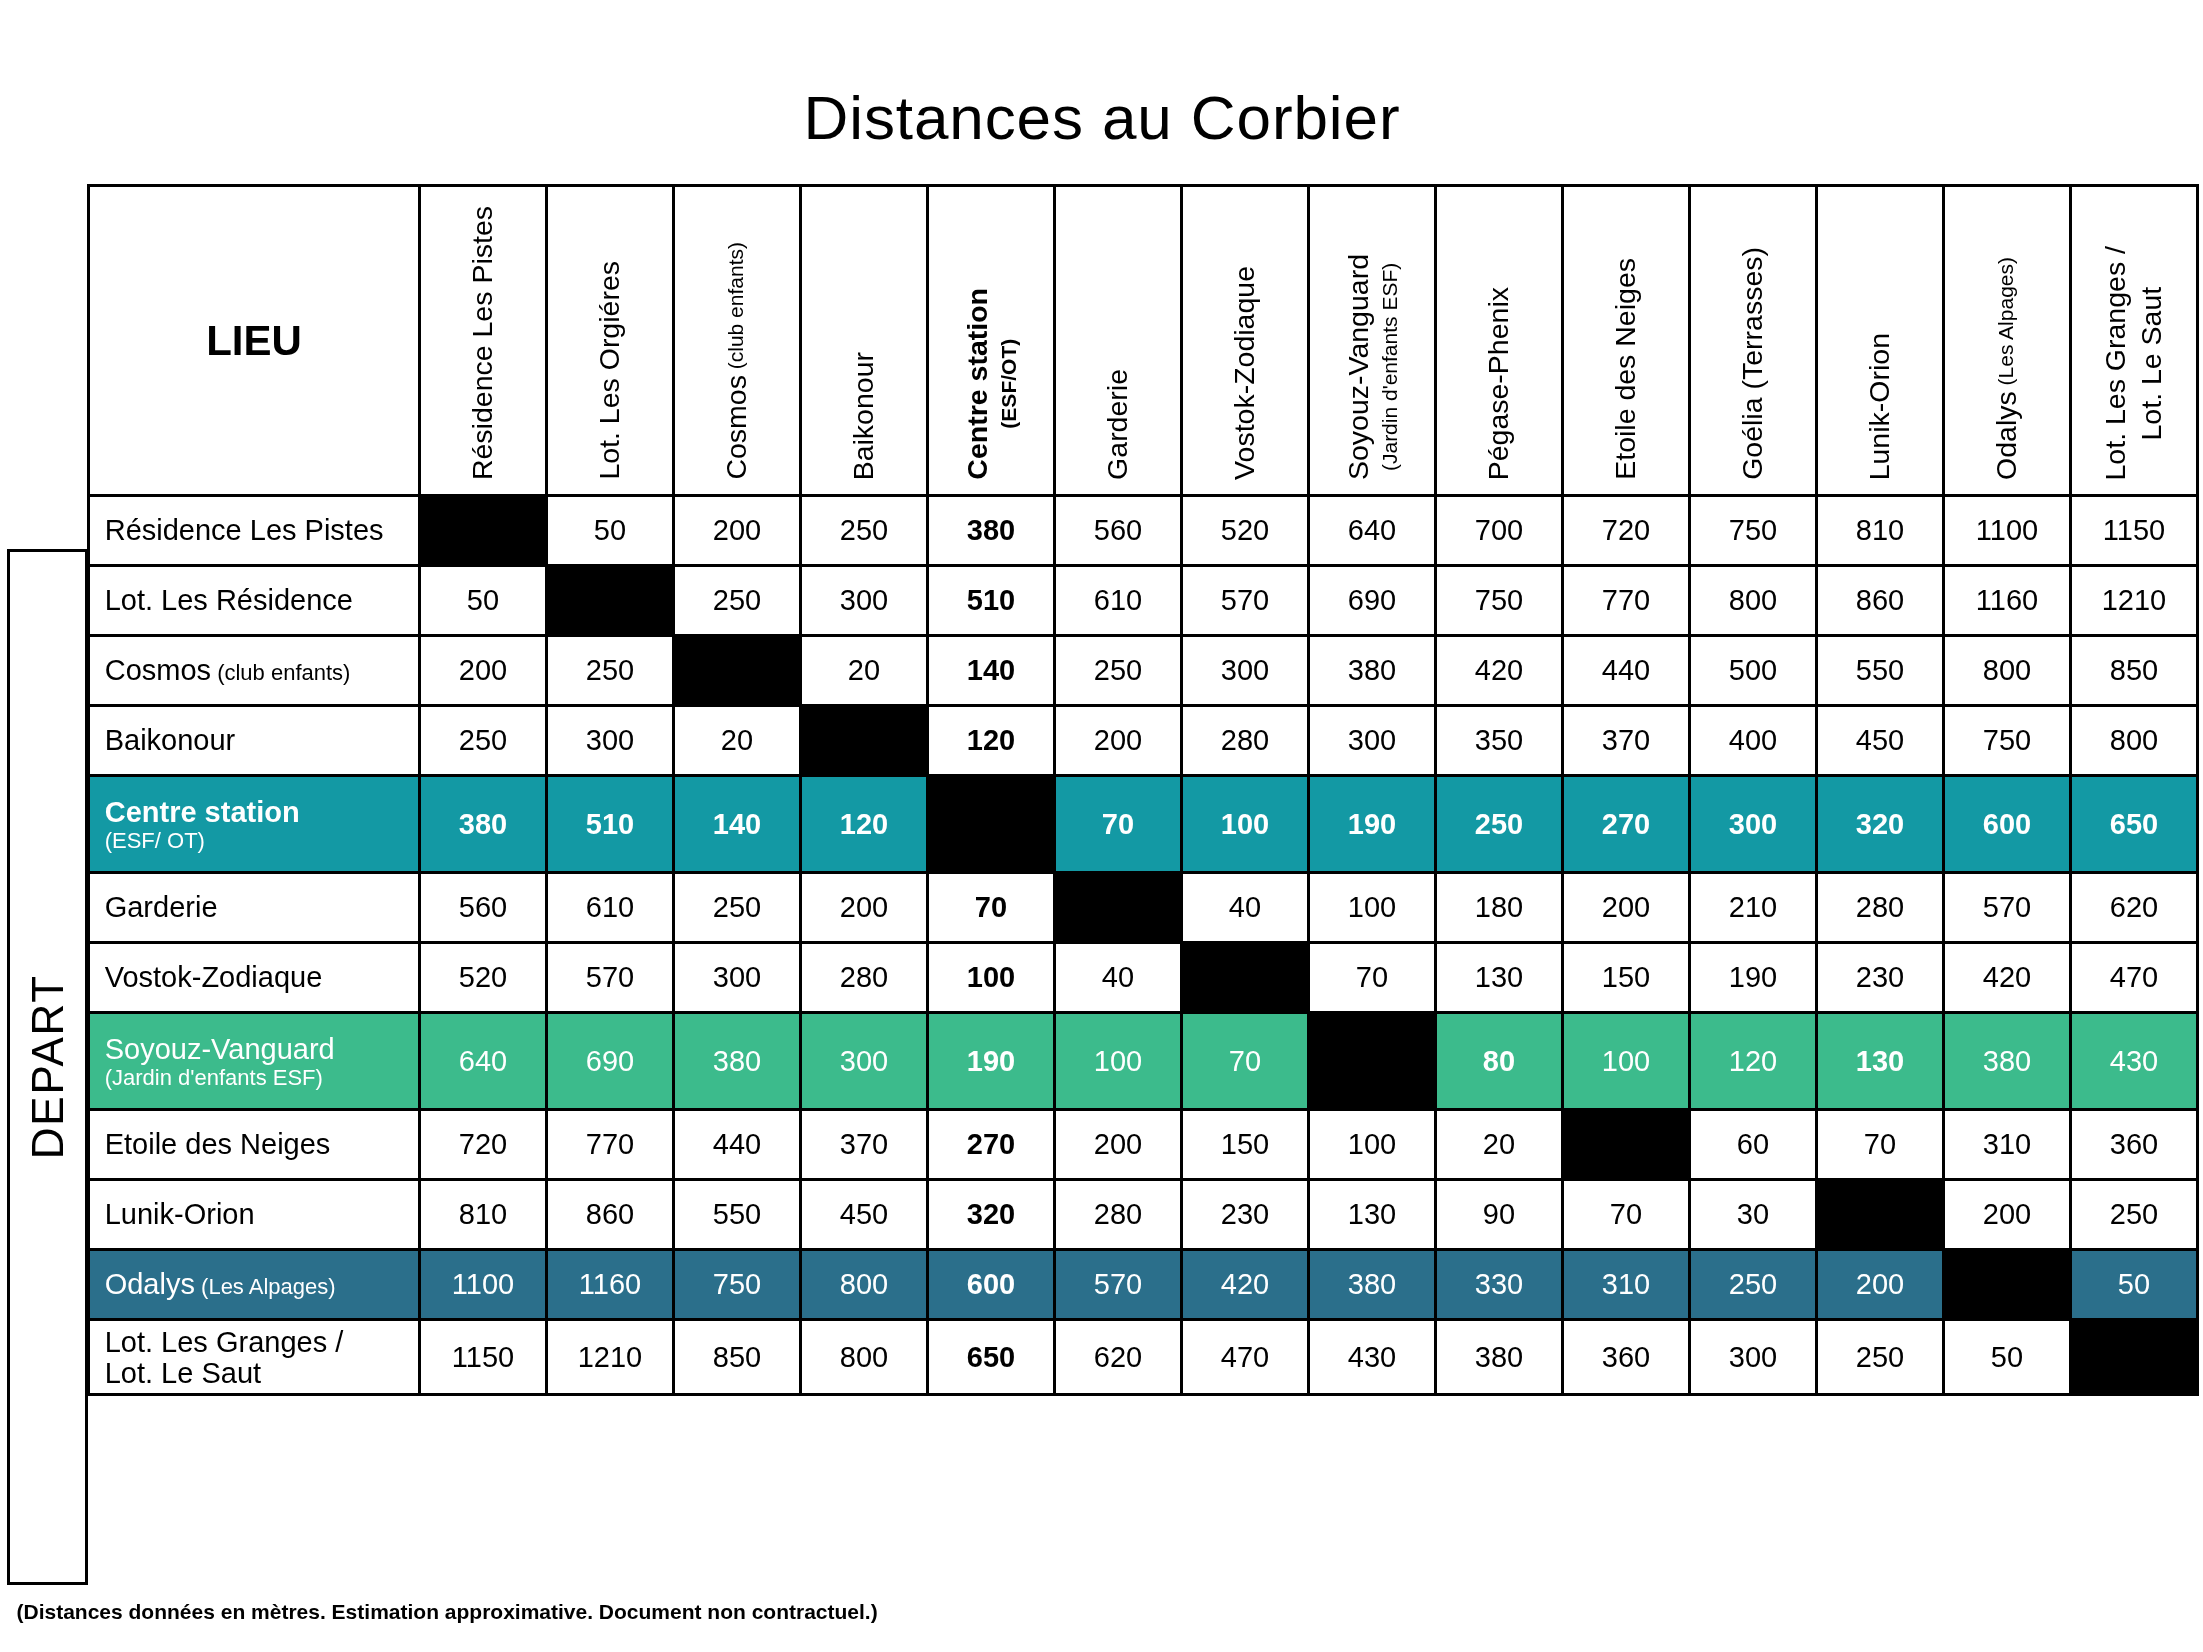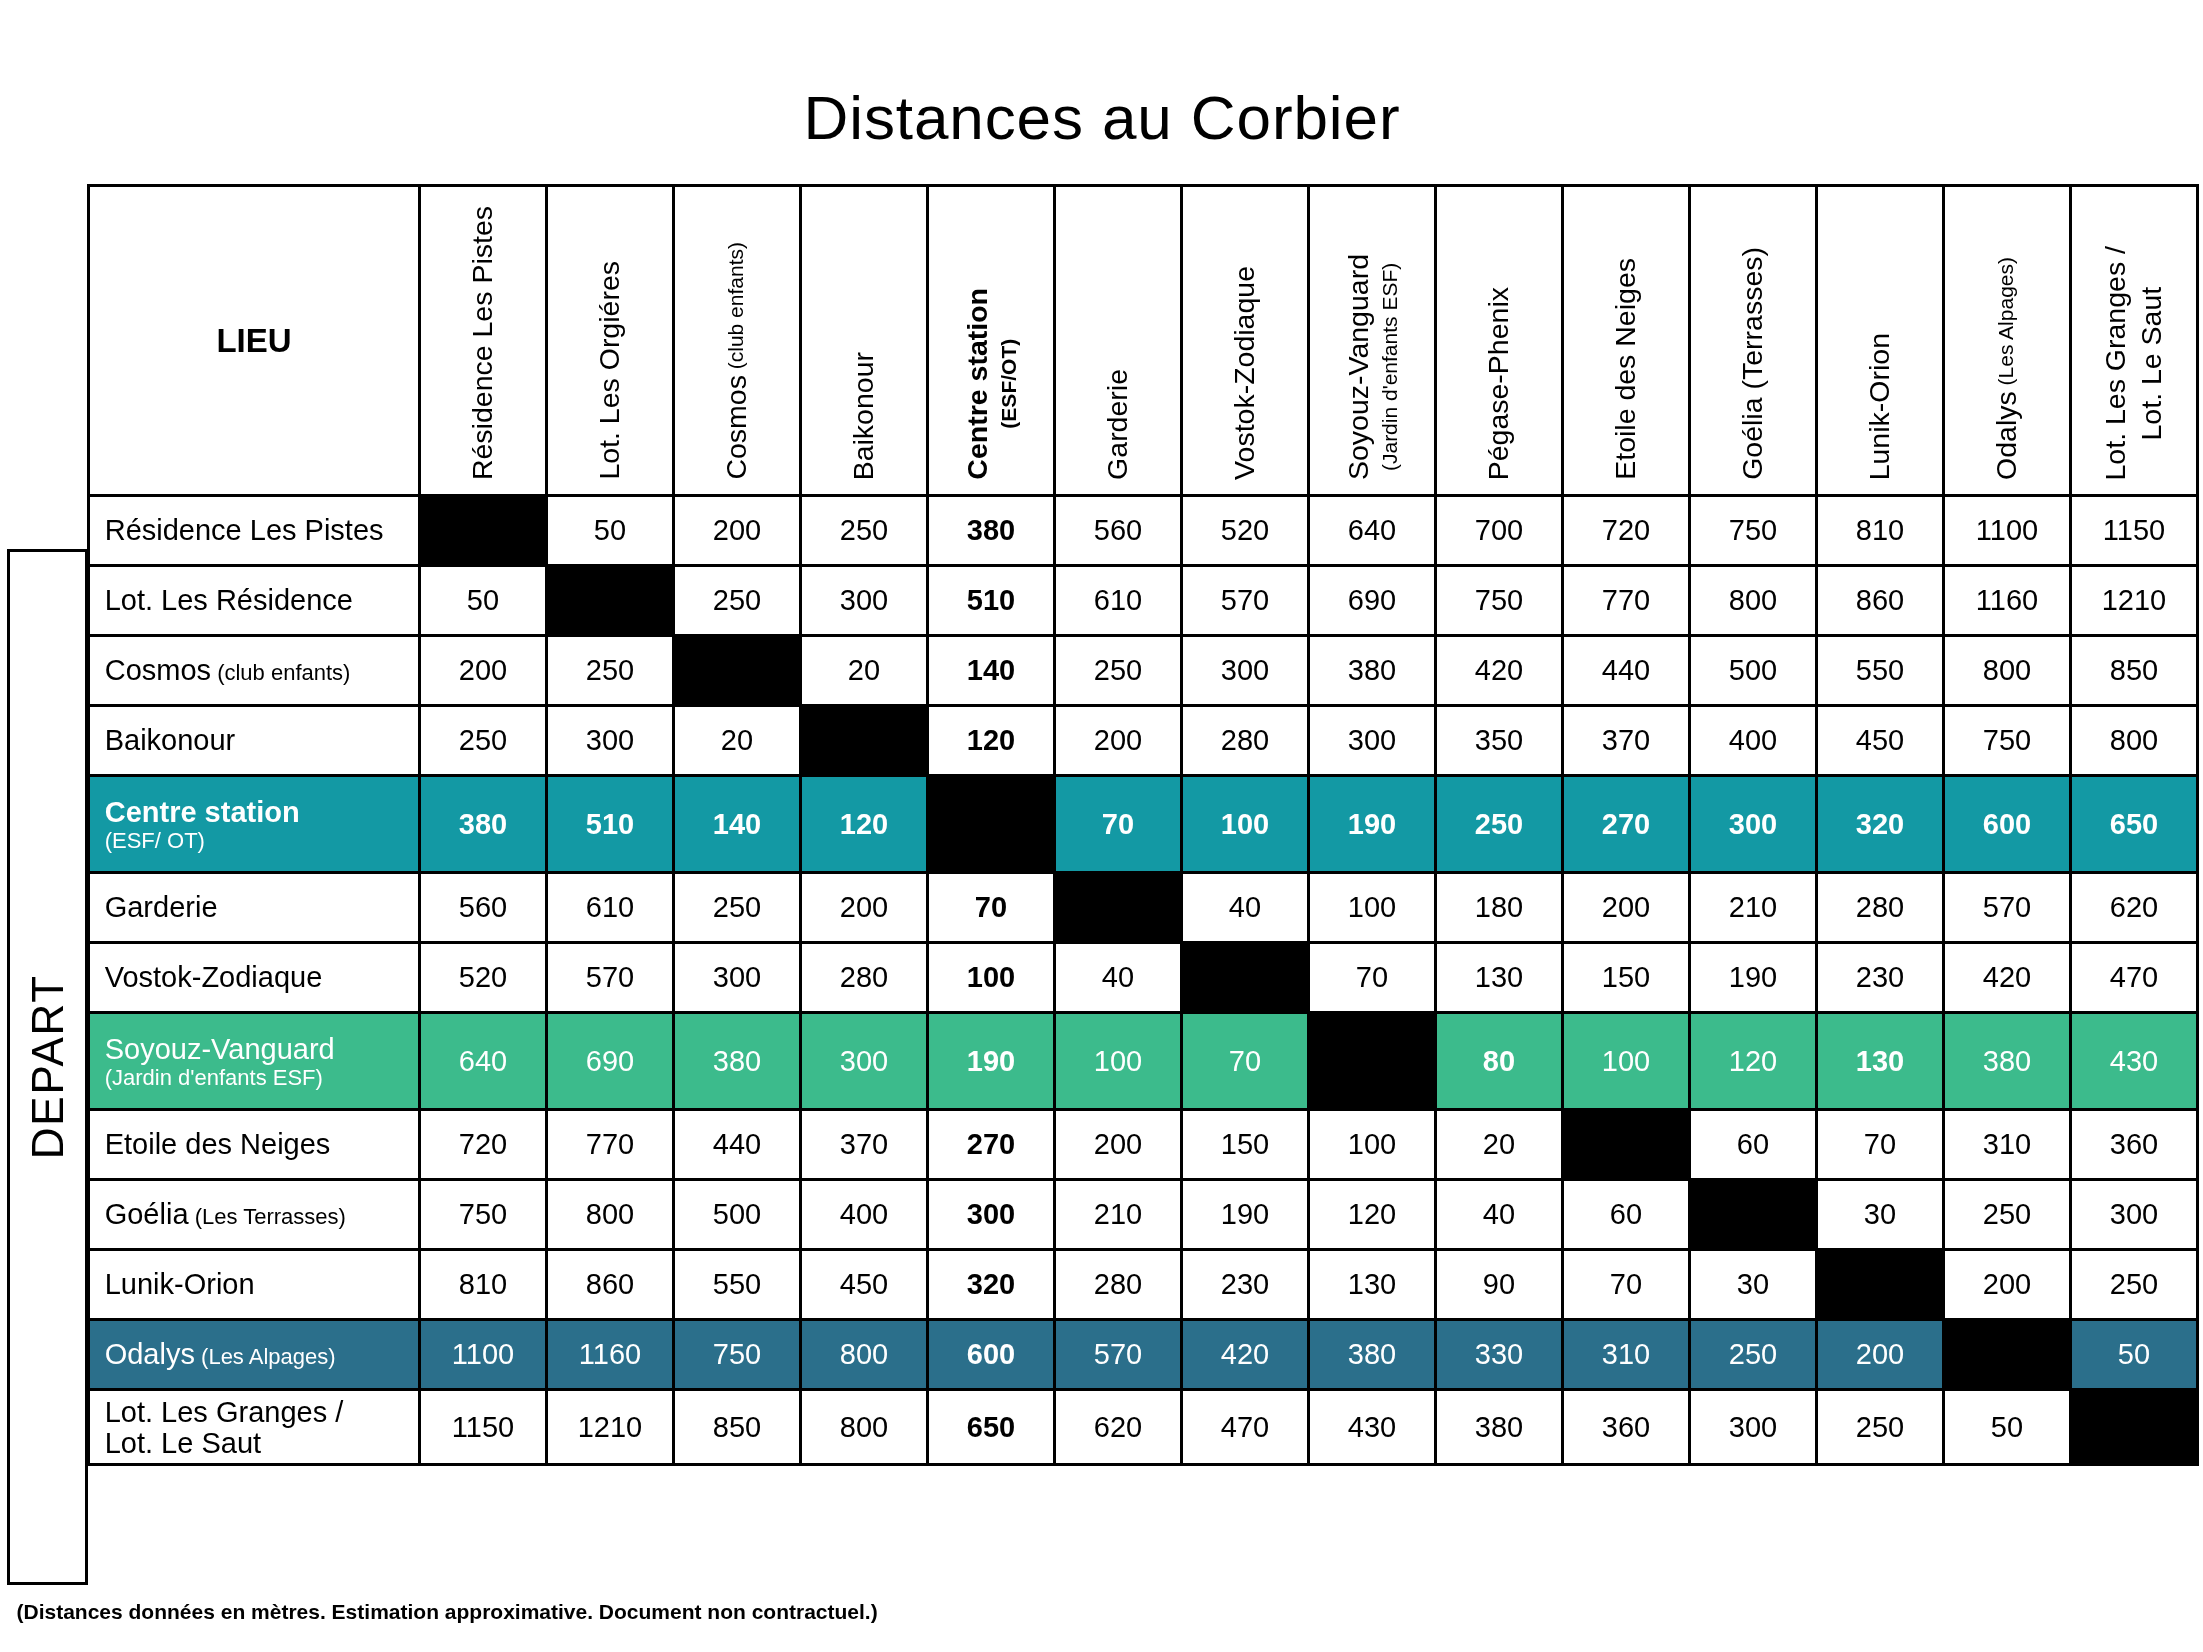--- a/index.html
+++ b/index.html
@@ -16,21 +16,21 @@
     border-collapse:collapse;table-layout:fixed;
   }
   col.lbl{width:331px;}
   col.d{width:127px;}
   th,td{border:3.7px solid #000;padding:0;box-sizing:border-box;}
   .corner{border:none;background:#fff;}
   .arrivee{
     height:55px;font-size:37px;font-weight:normal;
     text-align:center;vertical-align:middle;
   }
-  .lieu{font-size:33px;font-weight:bold;vertical-align:middle;}
+  .lieu{font-size:42px;font-weight:bold;vertical-align:middle;}
   .colhead{height:310px;vertical-align:bottom;text-align:center;font-weight:normal;padding-bottom:11px;}
   .rot{
     display:inline-block;writing-mode:vertical-rl;transform:rotate(180deg);
     font-size:28.5px;line-height:1.25;white-space:nowrap;
   }
   .subinline{font-size:21px;}
   .subline,.line2{display:block;font-size:21px;}
   .line2{font-size:28.5px;}
   .colhead.boldcol .rot{font-weight:bold;}
   .rowhead{
@@ -252,37 +252,20 @@
         <td>150</td>
         <td>100</td>
         <td>20</td>
         <td class="diag"></td>
         <td>60</td>
         <td>70</td>
         <td>310</td>
         <td>360</td>
       </tr>
       <tr class="r-normal">
-        <th class="rowhead"><span class="rl1">Goélia<span class="rsub-inline"> (Les Terrasses)</span></span></th>
-        <td>750</td>
-        <td>800</td>
-        <td>500</td>
-        <td>400</td>
-        <td class="bold">300</td>
-        <td>210</td>
-        <td>190</td>
-        <td>120</td>
-        <td>40</td>
-        <td>60</td>
-        <td class="diag"></td>
-        <td>30</td>
-        <td>250</td>
-        <td>300</td>
-      </tr>
-      <tr class="r-normal">
         <th class="rowhead"><span class="rl1">Lunik-Orion</span></th>
         <td>810</td>
         <td>860</td>
         <td>550</td>
         <td>450</td>
         <td class="bold">320</td>
         <td>280</td>
         <td>230</td>
         <td>130</td>
         <td>90</td>

